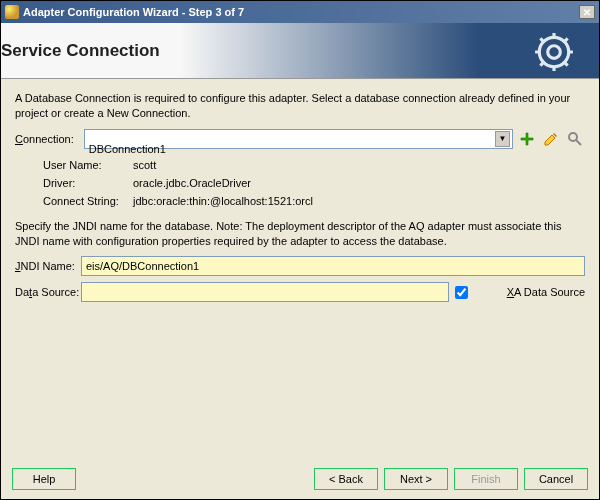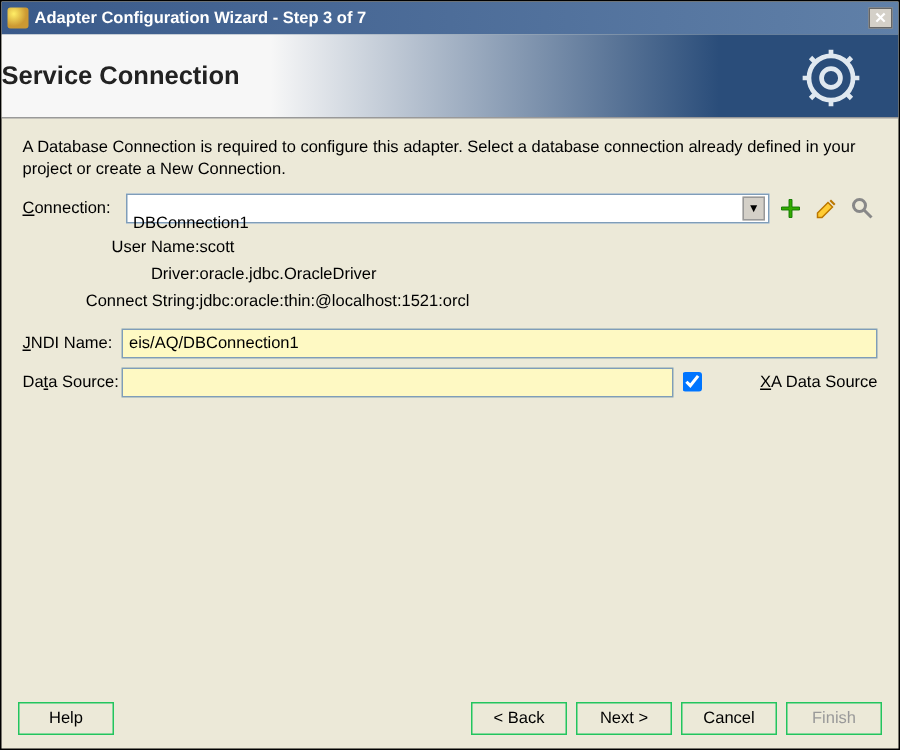--- a/index.html
+++ b/index.html
@@ -16,21 +16,21 @@
   .row { display:flex; align-items:center; margin-bottom:6px; }
   .lbl { white-space:nowrap; }
   .u { text-decoration: underline; }
   .combo { display:flex; align-items:center; flex:1; height:20px; border:1px solid #7f9db9; background:#fff; padding:0 2px 0 4px; cursor:pointer; }
   .combo span { flex:1;margin-top:20px; }
   .combo .arrow { width:15px; height:16px; background:#d4d0c8; border:1px solid #999; display:flex;align-items:center;justify-content:center; font-size:8px; }
   .iconbtn { width:20px; height:20px; margin-left:4px; display:flex;align-items:center;justify-content:center; cursor:pointer; }
   .plus svg, .pencil svg, .mag svg { display:block; }
   .details { margin: 10px 0 12px 28px; }
   .details .drow { display:flex; margin-bottom:6px; }
-  .details .dlbl { width:90px;text-align:right; }
+  .details .dlbl { width:90px; }
   .input { height:20px; border:1px solid #7f9db9; background:#fef9c3; padding:2px 4px; font-family:inherit; font-size:11px; }
   .chk { display:flex; align-items:center; margin-left:6px; cursor:pointer;gap:36px; }
   .chk input { margin-right:3px; }
   .footer { position:absolute; bottom:0; left:0; right:0; display:flex; align-items:center; padding:10px 12px; }
   .btn { min-width:64px; height:22px; background:#ece9d8; border:1px solid #22c55e; padding:0 8px; font-family:inherit; font-size:11px; cursor:pointer; margin-left:6px; }
   .btn:disabled { color:#999; cursor:default; }
   .spacer { flex:1; }
 </style>
 </head>
 <body>
@@ -91,20 +91,21 @@
     <div class="drow">
         <span class="dlbl">Driver:</span>
         <span>oracle.jdbc.OracleDriver</span>
       </div>
     <div class="drow">
         <span class="dlbl">Connect String:</span>
         <span>jdbc:oracle:thin:@localhost:1521:orcl</span>
       </div>
   </div>
 
+  <p class="para">Specify the JNDI name for the database.  Note: The deployment descriptor of the AQ adapter must associate this JNDI name with configuration properties required by the adapter to access the database.</p>
 
   <div class="row">
     <span class="lbl" style="width:66px"><span class="u">J</span><span>NDI Name:</span></span>
     <input class="input" style="flex: 1 1 0%;" value="eis/AQ/DBConnection1">
   </div>
 
   <div class="row" style="margin-top:4px">
     <span class="lbl" style="width:66px"><span>Da</span><span class="u">t</span><span>a Source:</span></span>
     <input class="input" style="flex: 1 1 0%;" value="">
     <label class="chk">
@@ -112,15 +113,15 @@
       <span><span class="u">X</span><span>A Data Source</span></span>
     </label>
   </div>
 </div>
 
 <div class="footer">
   <button class="btn" style="margin-left:0">Help</button>
   <div class="spacer"></div>
   <button class="btn">&lt; Back</button>
   <button class="btn">Next &gt;</button>
+  <button class="btn" disabled="">Finish</button>
   <button class="btn">Cancel</button>
-  <button class="btn" disabled="">Finish</button>
 </div>
 
 </body></html>

